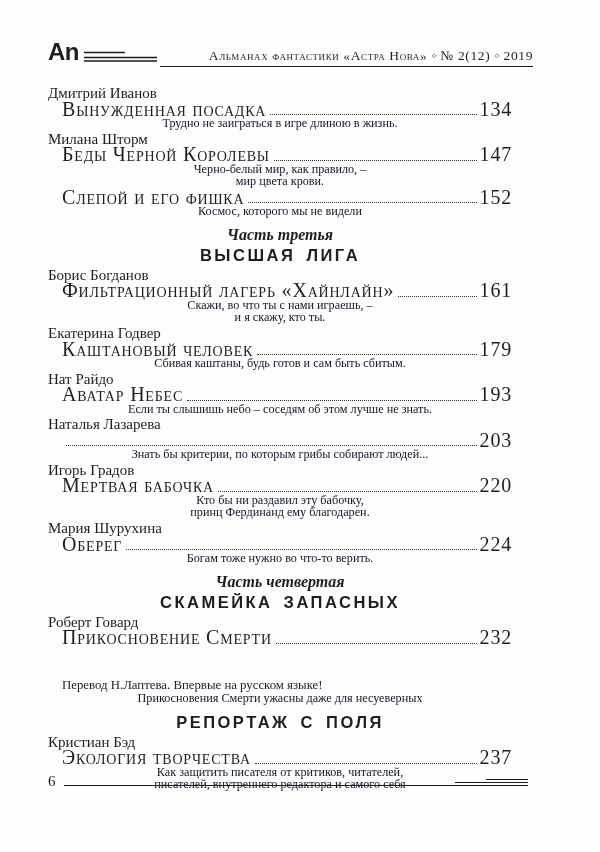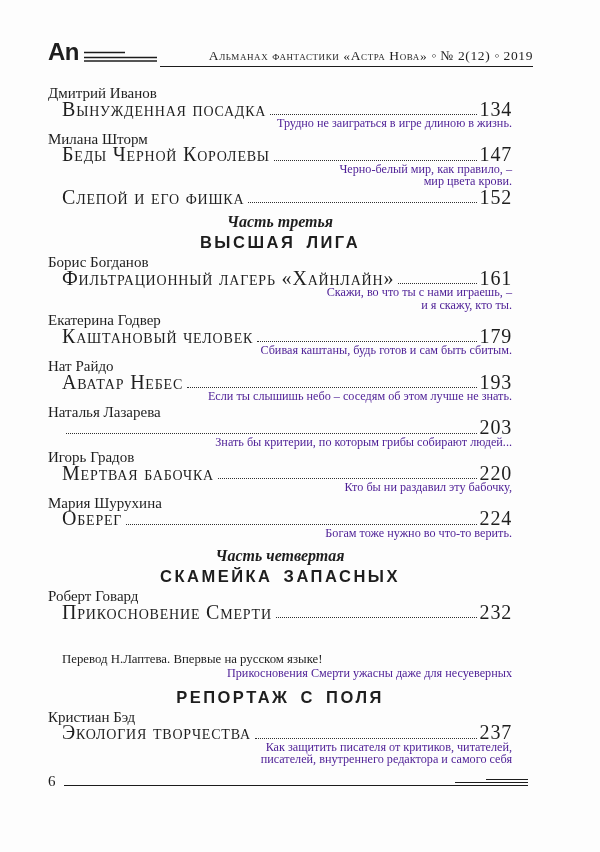--- a/index.html
+++ b/index.html
@@ -48,21 +48,21 @@
   }
   .title { font-variant:small-caps; letter-spacing:0.8px; white-space:nowrap; }
   .dots {
     flex:1; min-width:18px;
     align-self:flex-end;
     height:3px; margin:0 3px 2px 4px;
     border-bottom:1.6px dotted #2f2f2f;
   }
   .pageno { letter-spacing:0.8px; }
   .note { font-size:12.8px; line-height:13.5px; padding-left:14px;margin-top:33px; }
-  .epigraph { text-align:right; color:#4c1d95; }
+  .epigraph { text-align:center; color:#0f172a; }
   .epigraph div { font-size:12.2px; line-height:12.6px; }
 
   
   .section { text-align:center; margin:8px 0 4px; }
   .part {
     font-weight:bold; font-style:italic;
     font-size:16px; line-height:18px;
   }
   .section-name {
     font-family:"Liberation Sans", sans-serif;
@@ -131,20 +131,23 @@
           <div>Черно-белый мир, как правило,  –</div>
           <div>мир цвета крови.</div>
         </div>
       </div>
       <div class="entry">
         <div class="toc-line">
           <span class="title">Слепой и его фишка</span>
           <span class="dots"></span>
           <span class="pageno">152</span>
         </div>
+        <div class="epigraph">
+          <div>Космос, которого мы не видели</div>
+        </div>
       </div>
       <div class="section">
         <div class="part">Часть третья</div>
         <div class="section-name">ВЫСШАЯ ЛИГА</div>
       </div>
       <div class="entry">
         <div class="author">Борис Богданов</div>
         <div class="toc-line">
           <span class="title">Фильтрационный лагерь «Хайнлайн»</span>
           <span class="dots"></span>
@@ -189,20 +192,21 @@
       </div>
       <div class="entry">
         <div class="author">Игорь Градов</div>
         <div class="toc-line">
           <span class="title">Мертвая бабочка</span>
           <span class="dots"></span>
           <span class="pageno">220</span>
         </div>
         <div class="epigraph">
           <div>Кто бы ни раздавил эту бабочку,</div>
+          <div>принц Фердинанд ему благодарен.</div>
         </div>
       </div>
       <div class="entry">
         <div class="author">Мария Шурухина</div>
         <div class="toc-line">
           <span class="title">Оберег</span>
           <span class="dots"></span>
           <span class="pageno">224</span>
         </div>
         <div class="epigraph">

